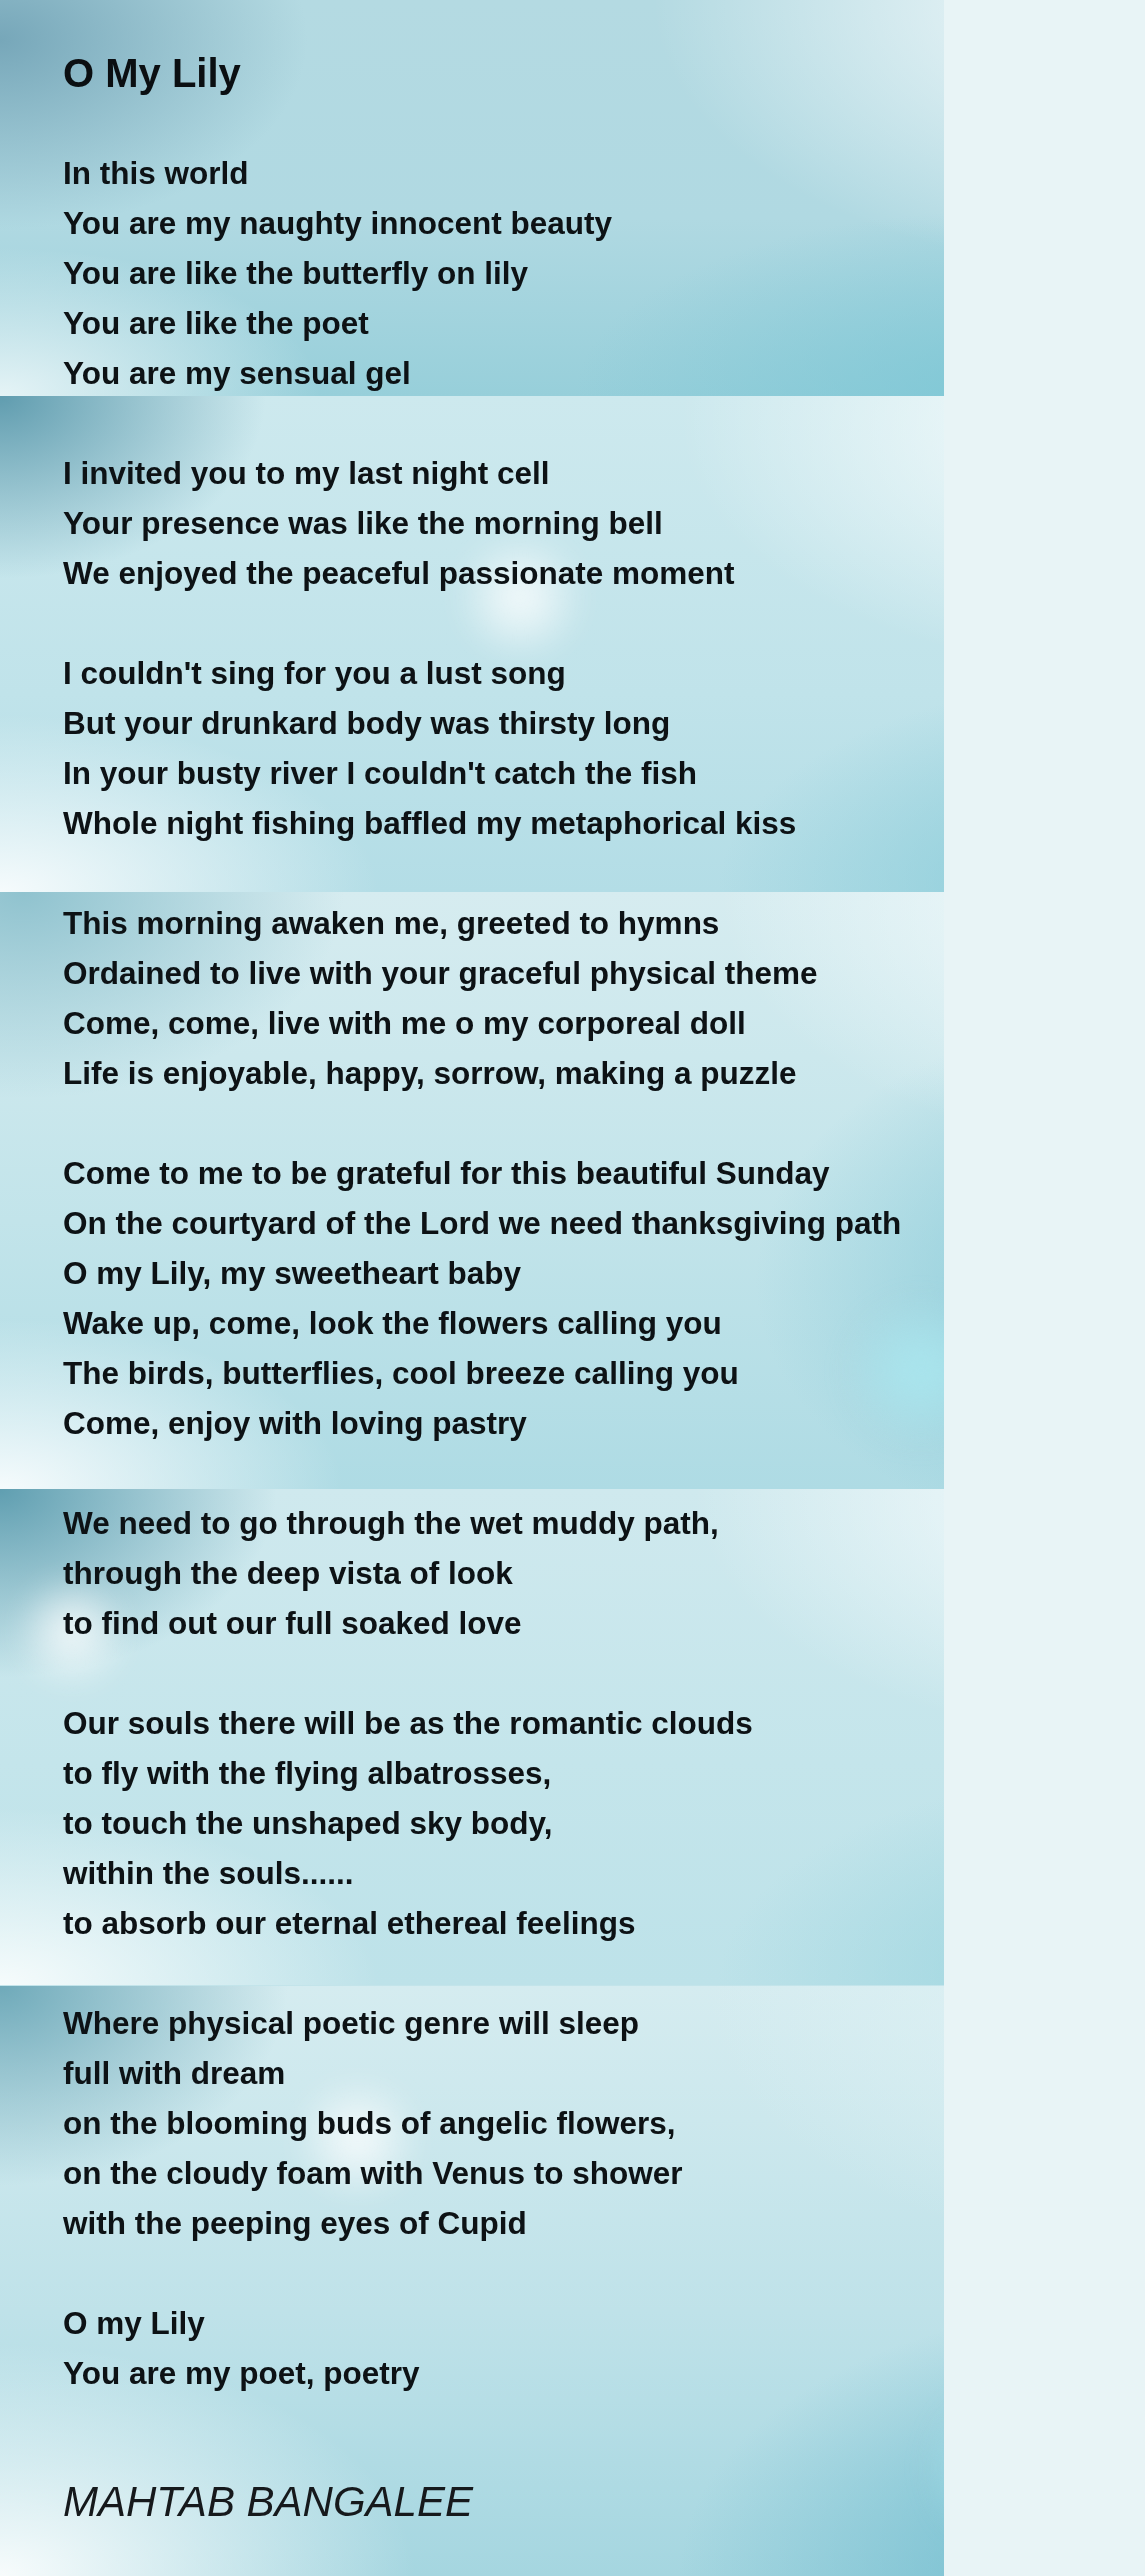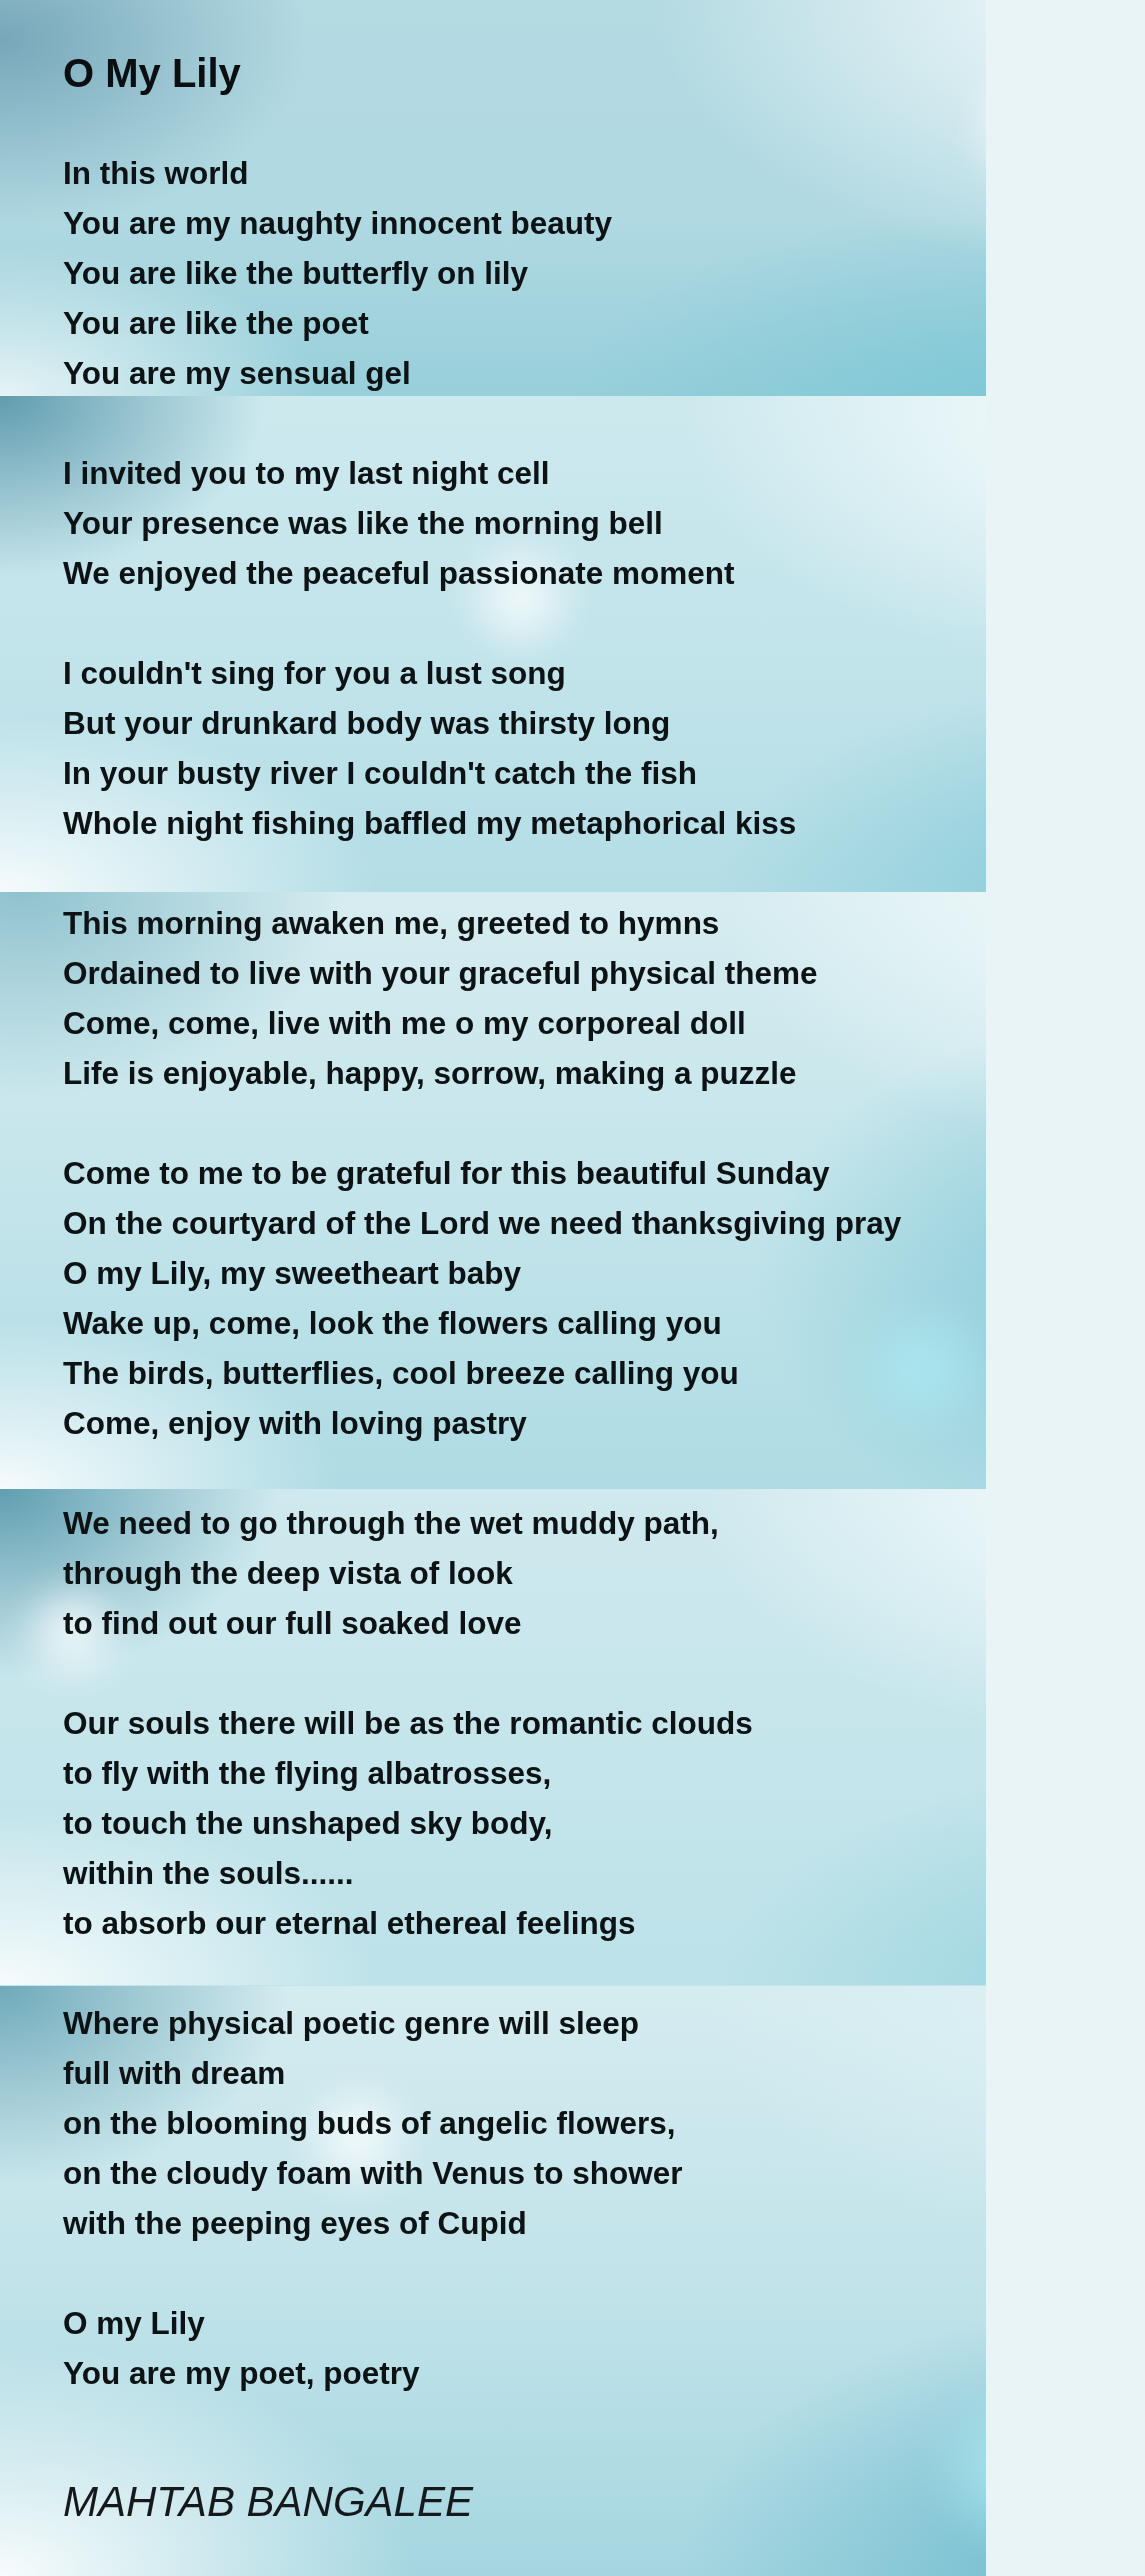--- a/index.html
+++ b/index.html
@@ -3,21 +3,20 @@
 <meta charset="utf-8">
 <style>
   html, body { margin: 0; padding: 0; background: #e8f4f6; }
   .page {
     position: relative;
     width: 944px;
     height: 2576px;
     overflow: hidden;
     font-family: "Liberation Sans", sans-serif;
     background: #c3e4ea;
-    padding-left: 42px;
   }
   .band { position: absolute; left: 0; width: 1146px; }
   .band-1 {
     top: 0; height: 396px;
     background:
       radial-gradient(ellipse 496px 306px at 0% 10%, rgba(108,158,178,0.85), rgba(108,158,178,0) 62%),
       radial-gradient(ellipse 726px 401px at 100% 0%, rgba(250,253,254,0.95), rgba(250,253,254,0) 68%),
       radial-gradient(ellipse 535px 248px at 0% 100%, rgba(243,250,251,0.85), rgba(243,250,251,0) 60%),
       radial-gradient(ellipse 668px 286px at 88% 100%, rgba(122,198,213,0.8), rgba(122,198,213,0) 65%),
       linear-gradient(to bottom, #b4dae2 0%, #b0d9e2 55%, #97cfda 100%);
@@ -156,21 +155,21 @@
 
     <div class="stanza">
       <div class="line">This morning awaken me, greeted to hymns</div>
       <div class="line">Ordained to live with your graceful physical theme</div>
       <div class="line">Come, come, live with me o my corporeal doll</div>
       <div class="line">Life is enjoyable, happy, sorrow, making a puzzle</div>
     </div>
 
     <div class="stanza">
       <div class="line">Come to me to be grateful for this beautiful Sunday</div>
-      <div class="line">On the courtyard of the Lord we need thanksgiving pray</div>
+      <div class="line">On the courtyard of the Lord we need thanksgiving path</div>
       <div class="line">O my Lily, my sweetheart baby</div>
       <div class="line">Wake up, come, look the flowers calling you</div>
       <div class="line">The birds, butterflies, cool breeze calling you</div>
       <div class="line">Come, enjoy with loving pastry</div>
     </div>
 
     <div class="stanza">
       <div class="line">We need to go through the wet muddy path,</div>
       <div class="line">through the deep vista of look</div>
       <div class="line">to find out our full soaked love</div>

